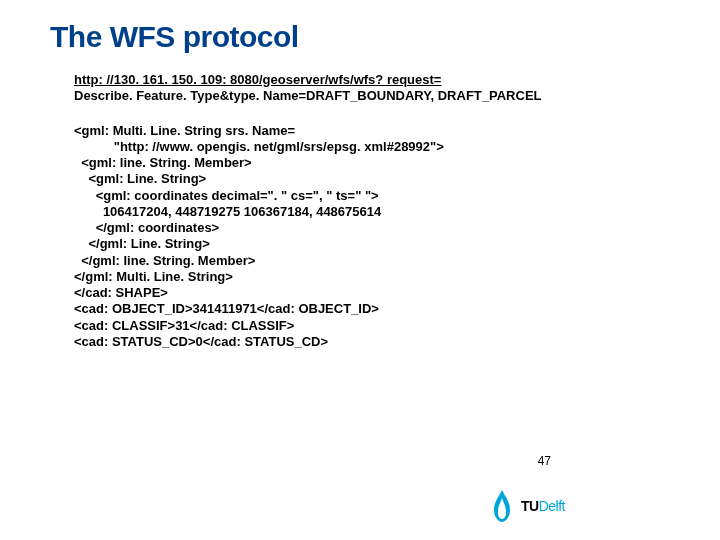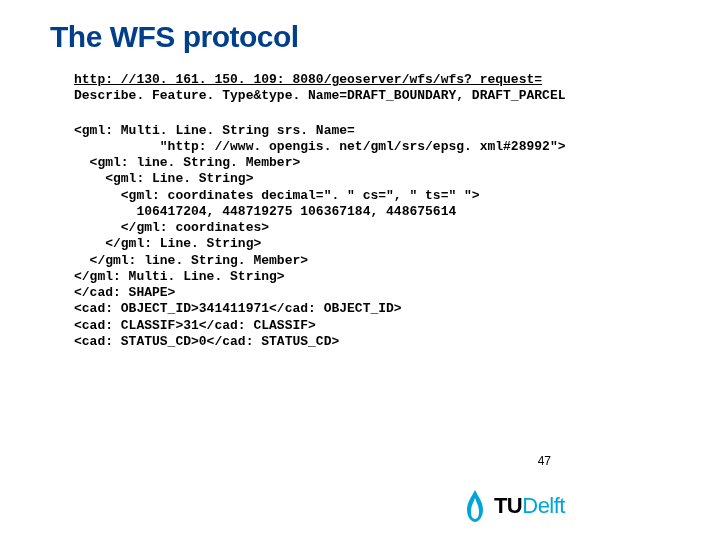--- a/index.html
+++ b/index.html
@@ -41,21 +41,21 @@
   }
   ul.bullets > li::before {
     content: "•";
     position: absolute;
     left: 2px;
     top: 0;
     font-size: 20px;
     color: #000;
   }
   .code {
-    font-family: Liberation Mono, monospace;
+    font-family: Liberation Sans, sans-serif;
     font-size: 13px;
     font-weight: bold;
     white-space: pre;
     line-height: 1.25;
     color: #000;
     margin: 6px 0 18px 24px;
   }
   .code-underline {
     text-decoration: underline;
   }
@@ -72,21 +72,21 @@
     bottom: 16px;
     display: flex;
     align-items: center;
     gap: 6px;
   }
   .logo-flame {
     width: 26px;
     height: 36px;
   }
   .logo-text {
-    font-size: 22px;
+    font-size: 14px;
     font-weight: 400;
     color: #000;
     letter-spacing: -0.5px;
   }
   .logo-text .tu {
     font-weight: 700;
     color: #000;
   }
   .logo-text .delft {
     color: #00a6d6;

